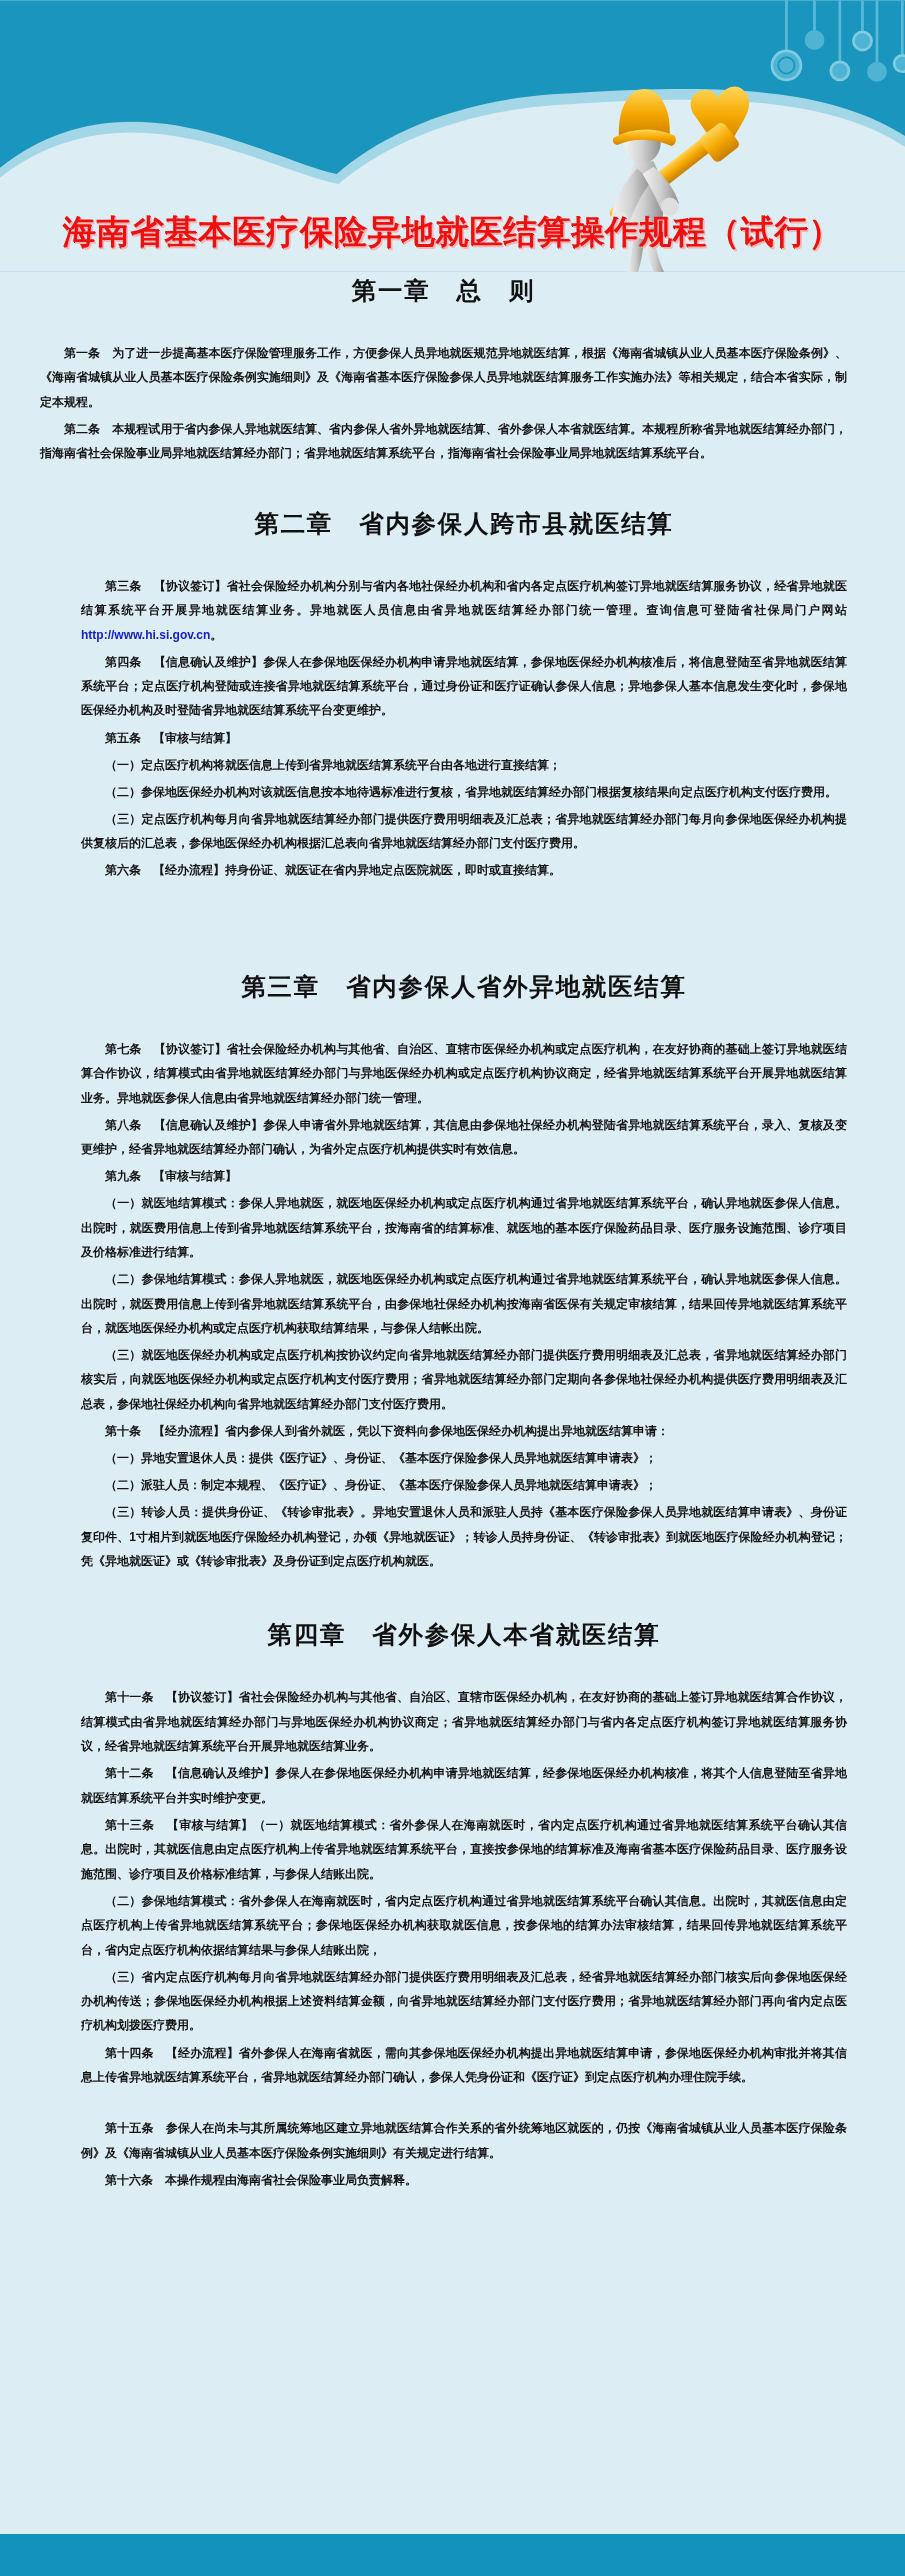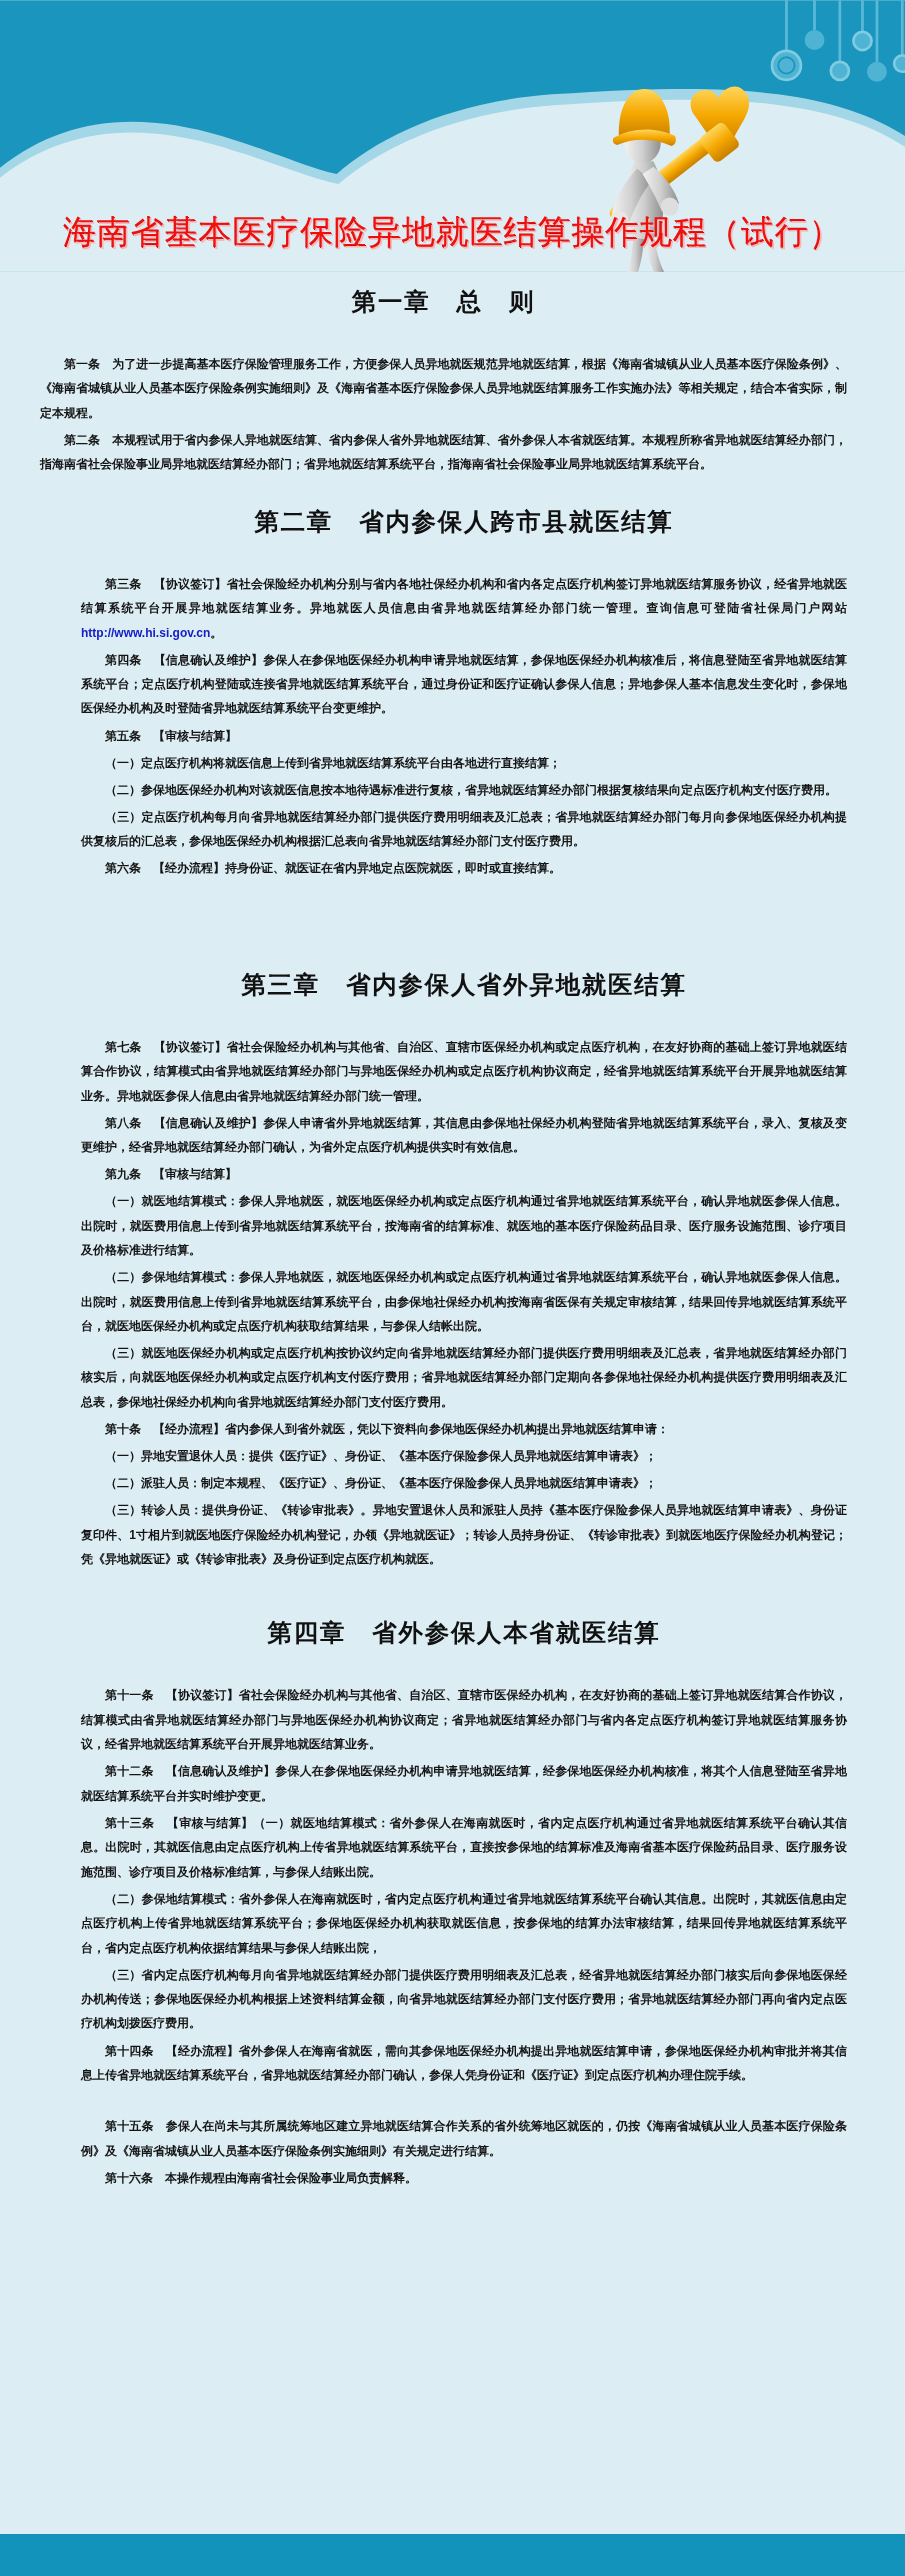--- a/index.html
+++ b/index.html
@@ -7,41 +7,41 @@
     position:relative;width:905px;height:2576px;margin:0 auto;
     background:#dcedf4;overflow:hidden;
     font-family:"Liberation Sans","DejaVu Sans",sans-serif;
   }
   
   .header{position:absolute;top:0;left:0;width:905px;height:272px;pointer-events:none;}
   .header svg{display:block;}
   
   .doc-title{
     position:absolute;top:210px;left:0;width:905px;text-align:center;
-    font-size:33px;font-weight:normal;color:#ee0f0f;letter-spacing:0.9px;
+    font-size:33px;font-weight:bold;color:#ee0f0f;letter-spacing:0.9px;
     text-shadow:1.8px 1.8px 0 #f6b9b9, 0.9px 0.9px 0 #c40000;
     white-space:nowrap;
   }
   
   .content{
     position:absolute;top:263px;left:0;width:905px;
     padding:0;color:#151515;
   }
   .chapter{padding:0 58px 0 81px;}
   .chapter h2{
     margin:0;text-align:center;font-size:24.4px;line-height:34px;
     font-weight:bold;color:#111;letter-spacing:1.8px;white-space:pre;
   }
   .chapter .body{margin-top:33px;}
   .chapter p{
     margin:0 0 2.7px 0;font-size:12px;line-height:24.4px;font-weight:bold;
     text-align:justify;text-indent:2em;color:#151515;
   }
-  .chapter.c1{margin-top:22px;padding-left:40px;}
-  .chapter.c2{margin-top:28px;}
+  .chapter.c1{margin-top:11px;padding-left:40px;}
+  .chapter.c2{margin-top:41px;}
   .chapter.c3{margin-top:87px;}
   .chapter.c4{margin-top:45px;}
   .chapter.c5{margin-top:18px;}
   .chapter.c5 .body{margin-top:27px;}
   a.weblink{color:#1520c6;text-decoration:none;font-weight:bold;}
   
   .footer-bar{
     position:absolute;left:0;bottom:0;width:905px;height:42px;
     background:#1193bb;
   }

